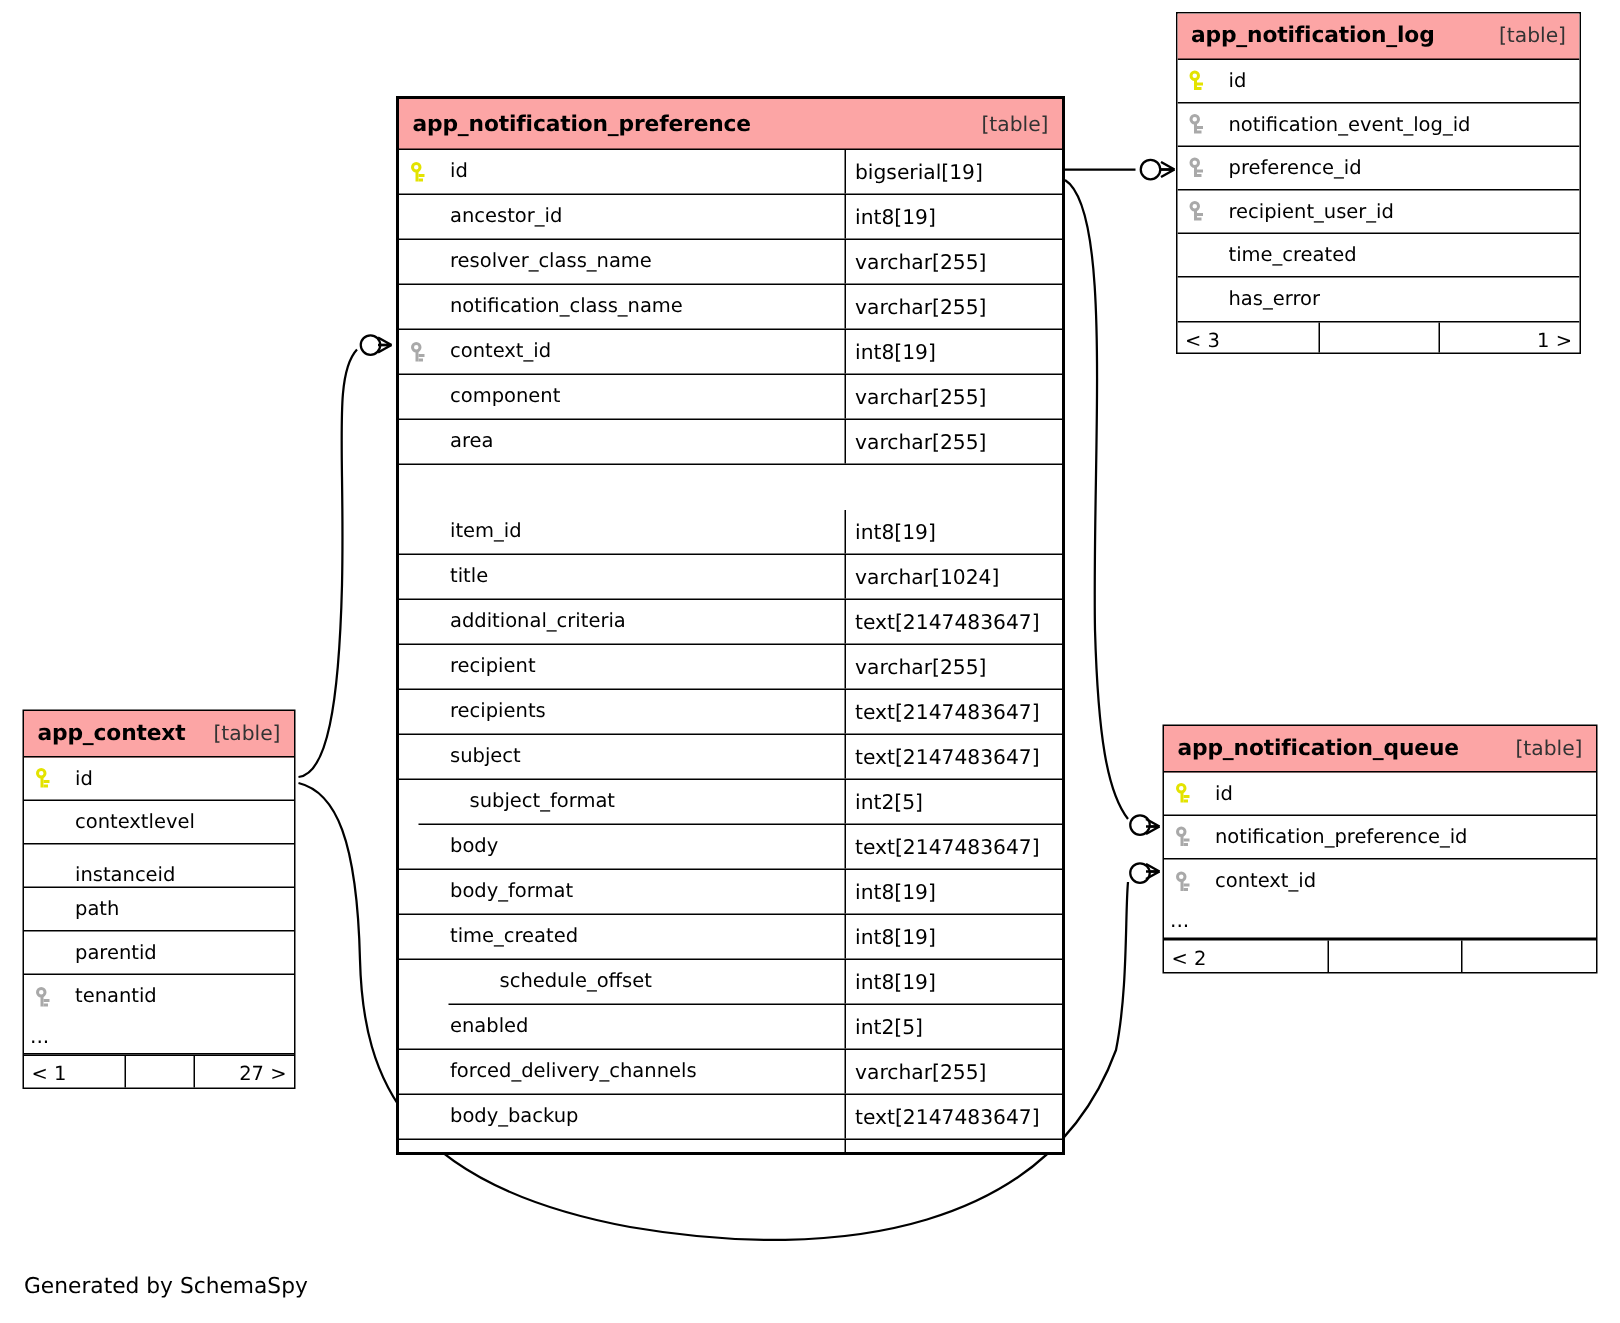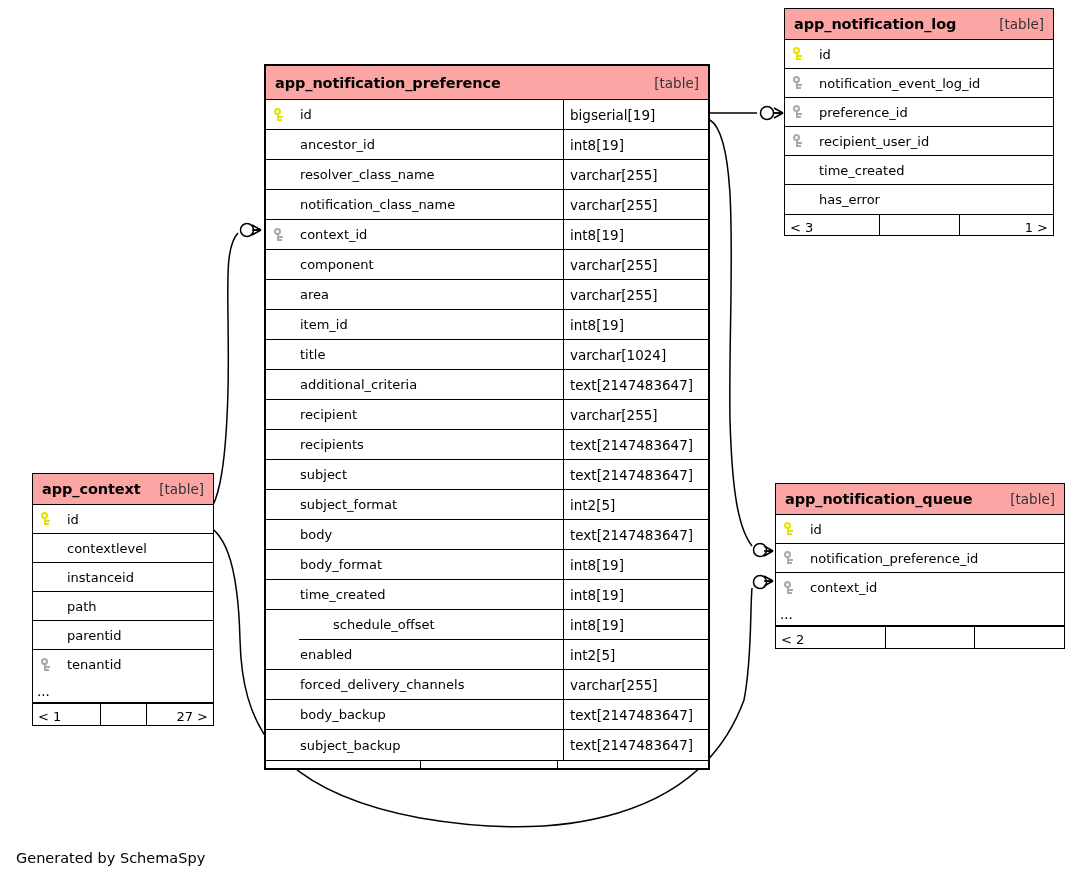--- a/index.html
+++ b/index.html
@@ -173,21 +173,21 @@
           </div>
           <div class="cell-type" style="width:145px;">varchar[255]</div>
         </div>
         <div class="row" style="height:30px;">
           <div class="cell-name">
             <span class="keyslot"></span>
             <span class="namepad">area</span>
           </div>
           <div class="cell-type" style="width:145px;">varchar[255]</div>
         </div>
-        <div class="row" style="height:30px;">
+        <div class="row" style="height:30px;margin-top:30px;">
           <div class="cell-name">
             <span class="keyslot"></span>
             <span class="namepad">item_id</span>
           </div>
           <div class="cell-type" style="width:145px;">int8[19]</div>
         </div>
         <div class="row" style="height:30px;">
           <div class="cell-name">
             <span class="keyslot"></span>
             <span class="namepad">title</span>
@@ -215,21 +215,21 @@
           </div>
           <div class="cell-type" style="width:145px;">text[2147483647]</div>
         </div>
         <div class="row" style="height:30px;">
           <div class="cell-name">
             <span class="keyslot"></span>
             <span class="namepad">subject</span>
           </div>
           <div class="cell-type" style="width:145px;">text[2147483647]</div>
         </div>
-        <div class="row" style="height:30px;">
+        <div class="row" style="height:30px;margin-left:13px;">
           <div class="cell-name">
             <span class="keyslot"></span>
             <span class="namepad">subject_format</span>
           </div>
           <div class="cell-type" style="width:145px;">int2[5]</div>
         </div>
         <div class="row" style="height:30px;">
           <div class="cell-name">
             <span class="keyslot"></span>
             <span class="namepad">body</span>
@@ -364,21 +364,21 @@
           </div>
         </div>
       </div>
     <div class="footer-row" style="height:25px;">
       <div class="foot-cell foot-left" style="width:95px;">&lt; 3</div>
       <div class="foot-cell foot-mid" style="width:80px;"></div>
       <div class="foot-cell foot-right" style="flex:1;">1 &gt;</div>
     </div>
   </div>
 
-  <div class="table-box thin" id="tbl-ctx" style="left:32px;top:473px;width:182px;height:253px;">
+  <div class="table-box thin" id="tbl-ctx" style="left:15px;top:473px;width:182px;height:253px;">
     <div class="tbl-header" style="height:31px;">
       <span class="tbl-title">app_context</span>
       <span class="tbl-tag">[table]</span>
     </div>
     <div id="ctx-rows">
         <div class="row" style="height:29px;">
           <div class="cell-name">
             <span class="keyslot">
               <span class="key pk">
                 <i class="head"></i>
@@ -389,21 +389,21 @@
             </span>
             <span class="namepad">id</span>
           </div>
         </div>
         <div class="row" style="height:29px;">
           <div class="cell-name">
             <span class="keyslot"></span>
             <span class="namepad">contextlevel</span>
           </div>
         </div>
-        <div class="row" style="height:29px;">
+        <div class="row" style="height:29px;align-items:flex-end;">
           <div class="cell-name">
             <span class="keyslot"></span>
             <span class="namepad">instanceid</span>
           </div>
         </div>
         <div class="row" style="height:29px;">
           <div class="cell-name">
             <span class="keyslot"></span>
             <span class="namepad">path</span>
           </div>

